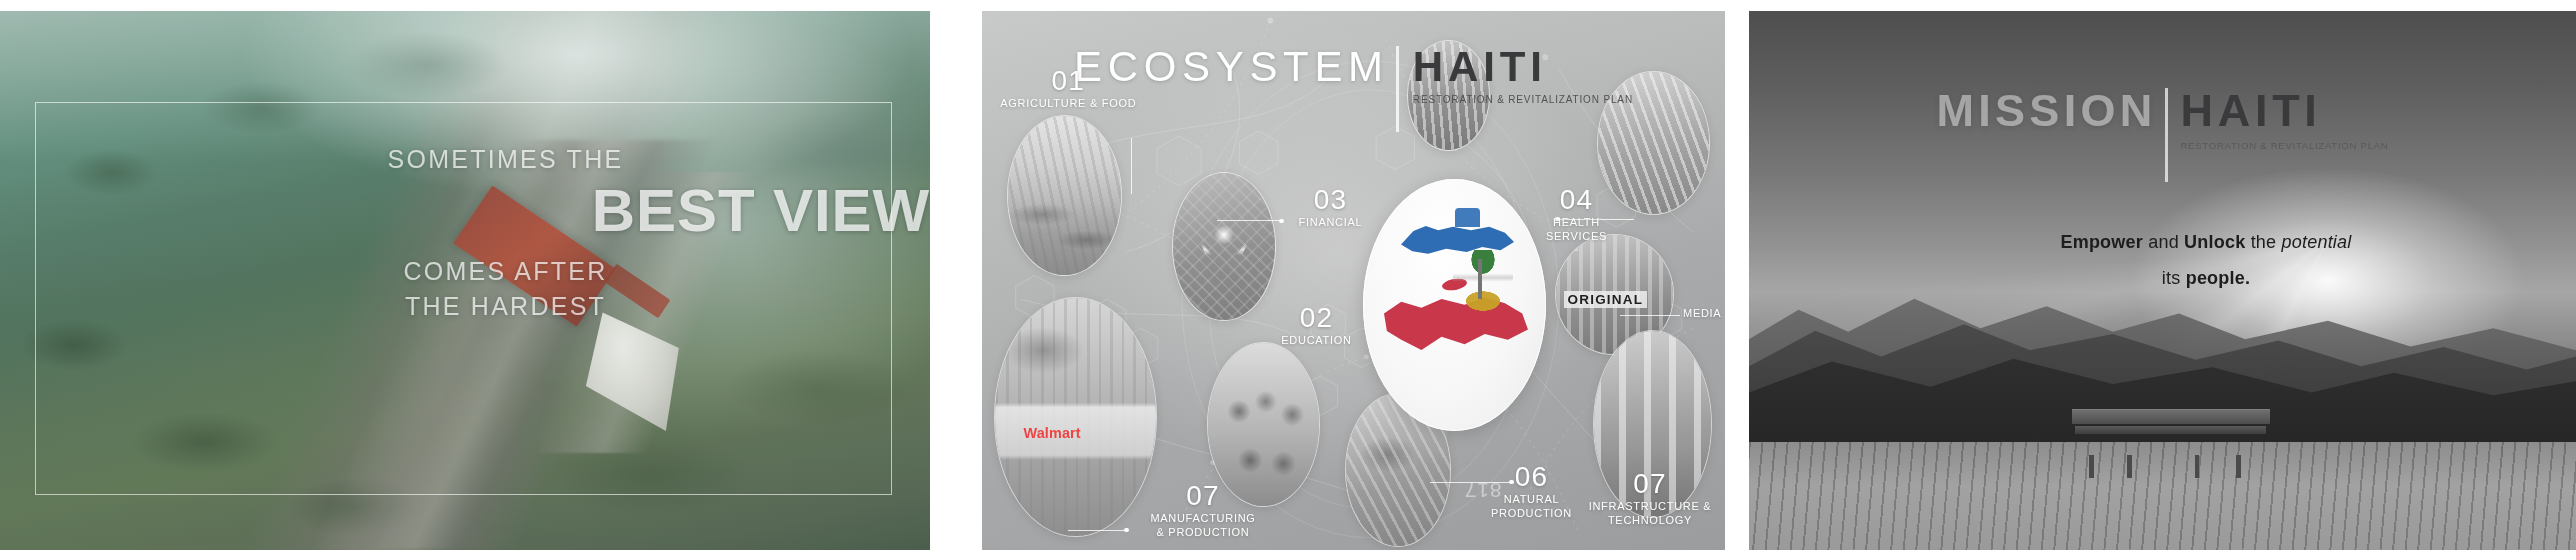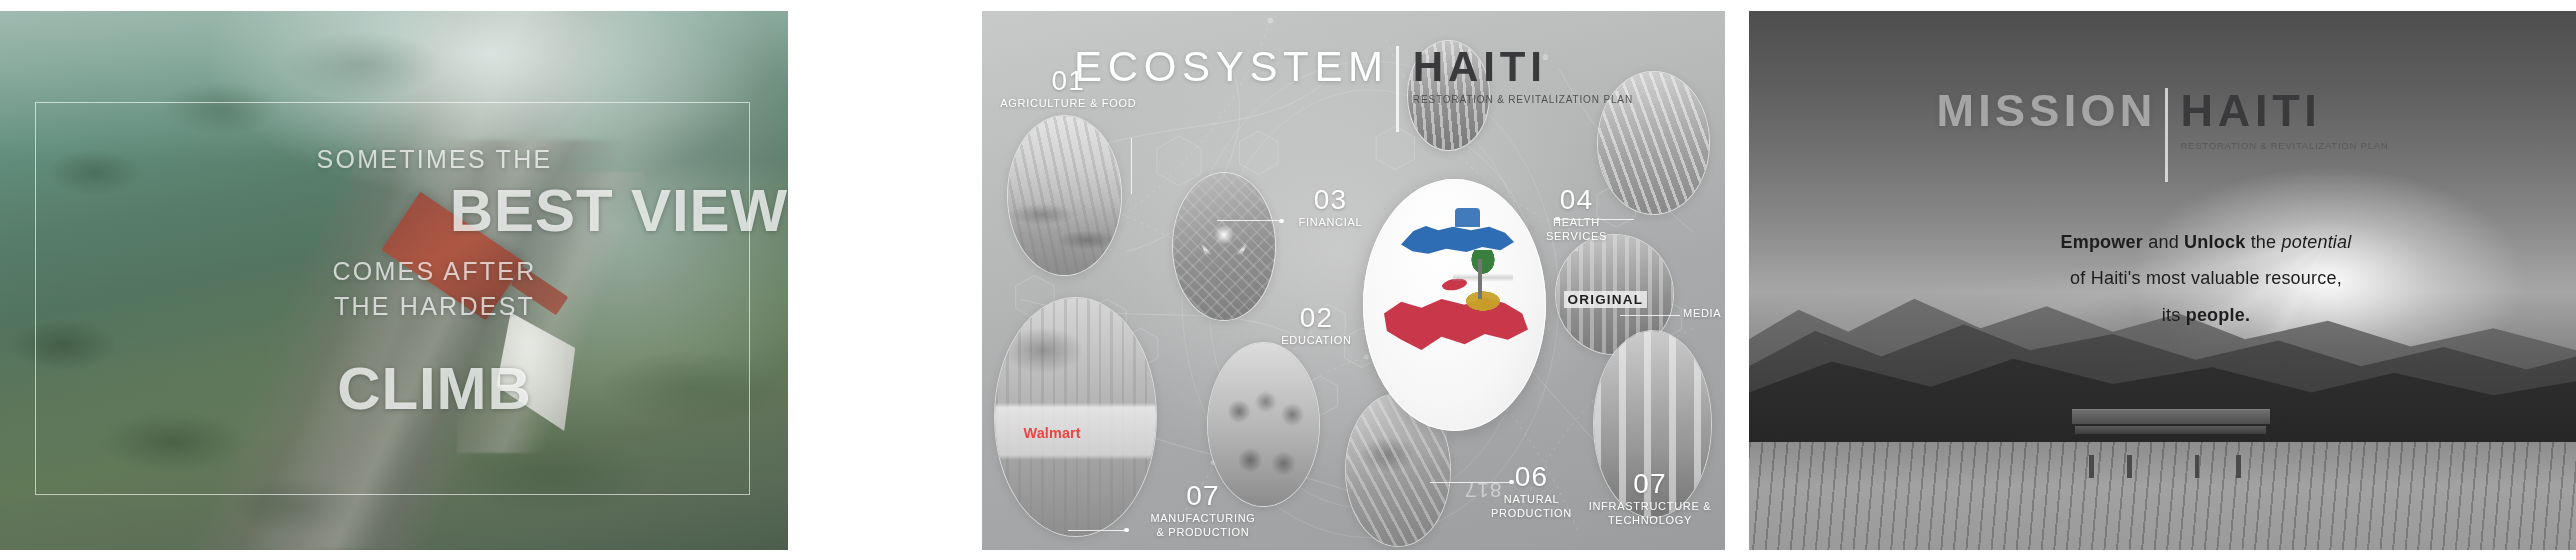--- a/index.html
+++ b/index.html
@@ -9,21 +9,21 @@
     background:#ffffff;
     font-family:"Liberation Sans", sans-serif;
     overflow:hidden;
   }
   .strip { position:relative; width:2576px; height:560px; display:block; background:#fff; }
 
   
   .panel { position:absolute; top:10.6px; height:539px; overflow:hidden; }
 
   
-  #panel-climb { left:0px; width:788px; top:10.6px; height:539px; }
+  #panel-climb { left:0px; width:930px; top:10.6px; height:539px; }
   #panel-climb .bg {
     position:absolute; inset:0;
     background:
       
       radial-gradient(ellipse 60% 45% at 62% 8%, rgba(232,238,236,.85) 0%, rgba(232,238,236,0) 60%),
       radial-gradient(ellipse 45% 60% at 78% 40%, rgba(210,222,220,.55) 0%, rgba(210,222,220,0) 65%),
       
       linear-gradient(112deg, rgba(0,0,0,0) 40%, rgba(120,122,112,.55) 46%, rgba(156,158,148,.62) 52%, rgba(108,112,104,.5) 58%, rgba(0,0,0,0) 64%),
       
       linear-gradient(168deg,
@@ -298,21 +298,20 @@
     <div class="roof2"></div>
     <div class="tarp"></div>
     <div class="veil"></div>
     <div class="thinframe"></div>
 
     <div class="climb-text">
       <div class="l-thin">SOMETIMES THE</div>
       <div class="l-big">BEST VIEW</div>
       <div class="l-thin2">COMES AFTER</div>
       <div class="l-thin2">THE HARDEST</div>
-      <div class="l-big2">CLIMB</div>
     </div>
   </div>
 
   <div class="panel" id="panel-ecosystem">
     <div class="bg"></div>
 
     <svg class="netlayer" viewBox="0 0 773 561" preserveAspectRatio="none">
       <g stroke="#ffffff" stroke-width="0.8" fill="none" opacity="0.55">
         <path d="M95 150 C190 110 300 130 360 70"></path>
         <path d="M250 40 C300 120 240 230 150 250"></path>
@@ -525,21 +524,20 @@
     </div>
 
     <div class="quote">
       <div>
         <b>Empower</b>
         <span>and</span>
         <b>Unlock</b>
         <span>the</span>
         <i>potential</i>
       </div>
-      <div>of Haiti's most valuable  resource,</div>
       <div>
         <span>its</span>
         <b>people.</b>
       </div>
     </div>
   </div>
 
 </div>
 
 

